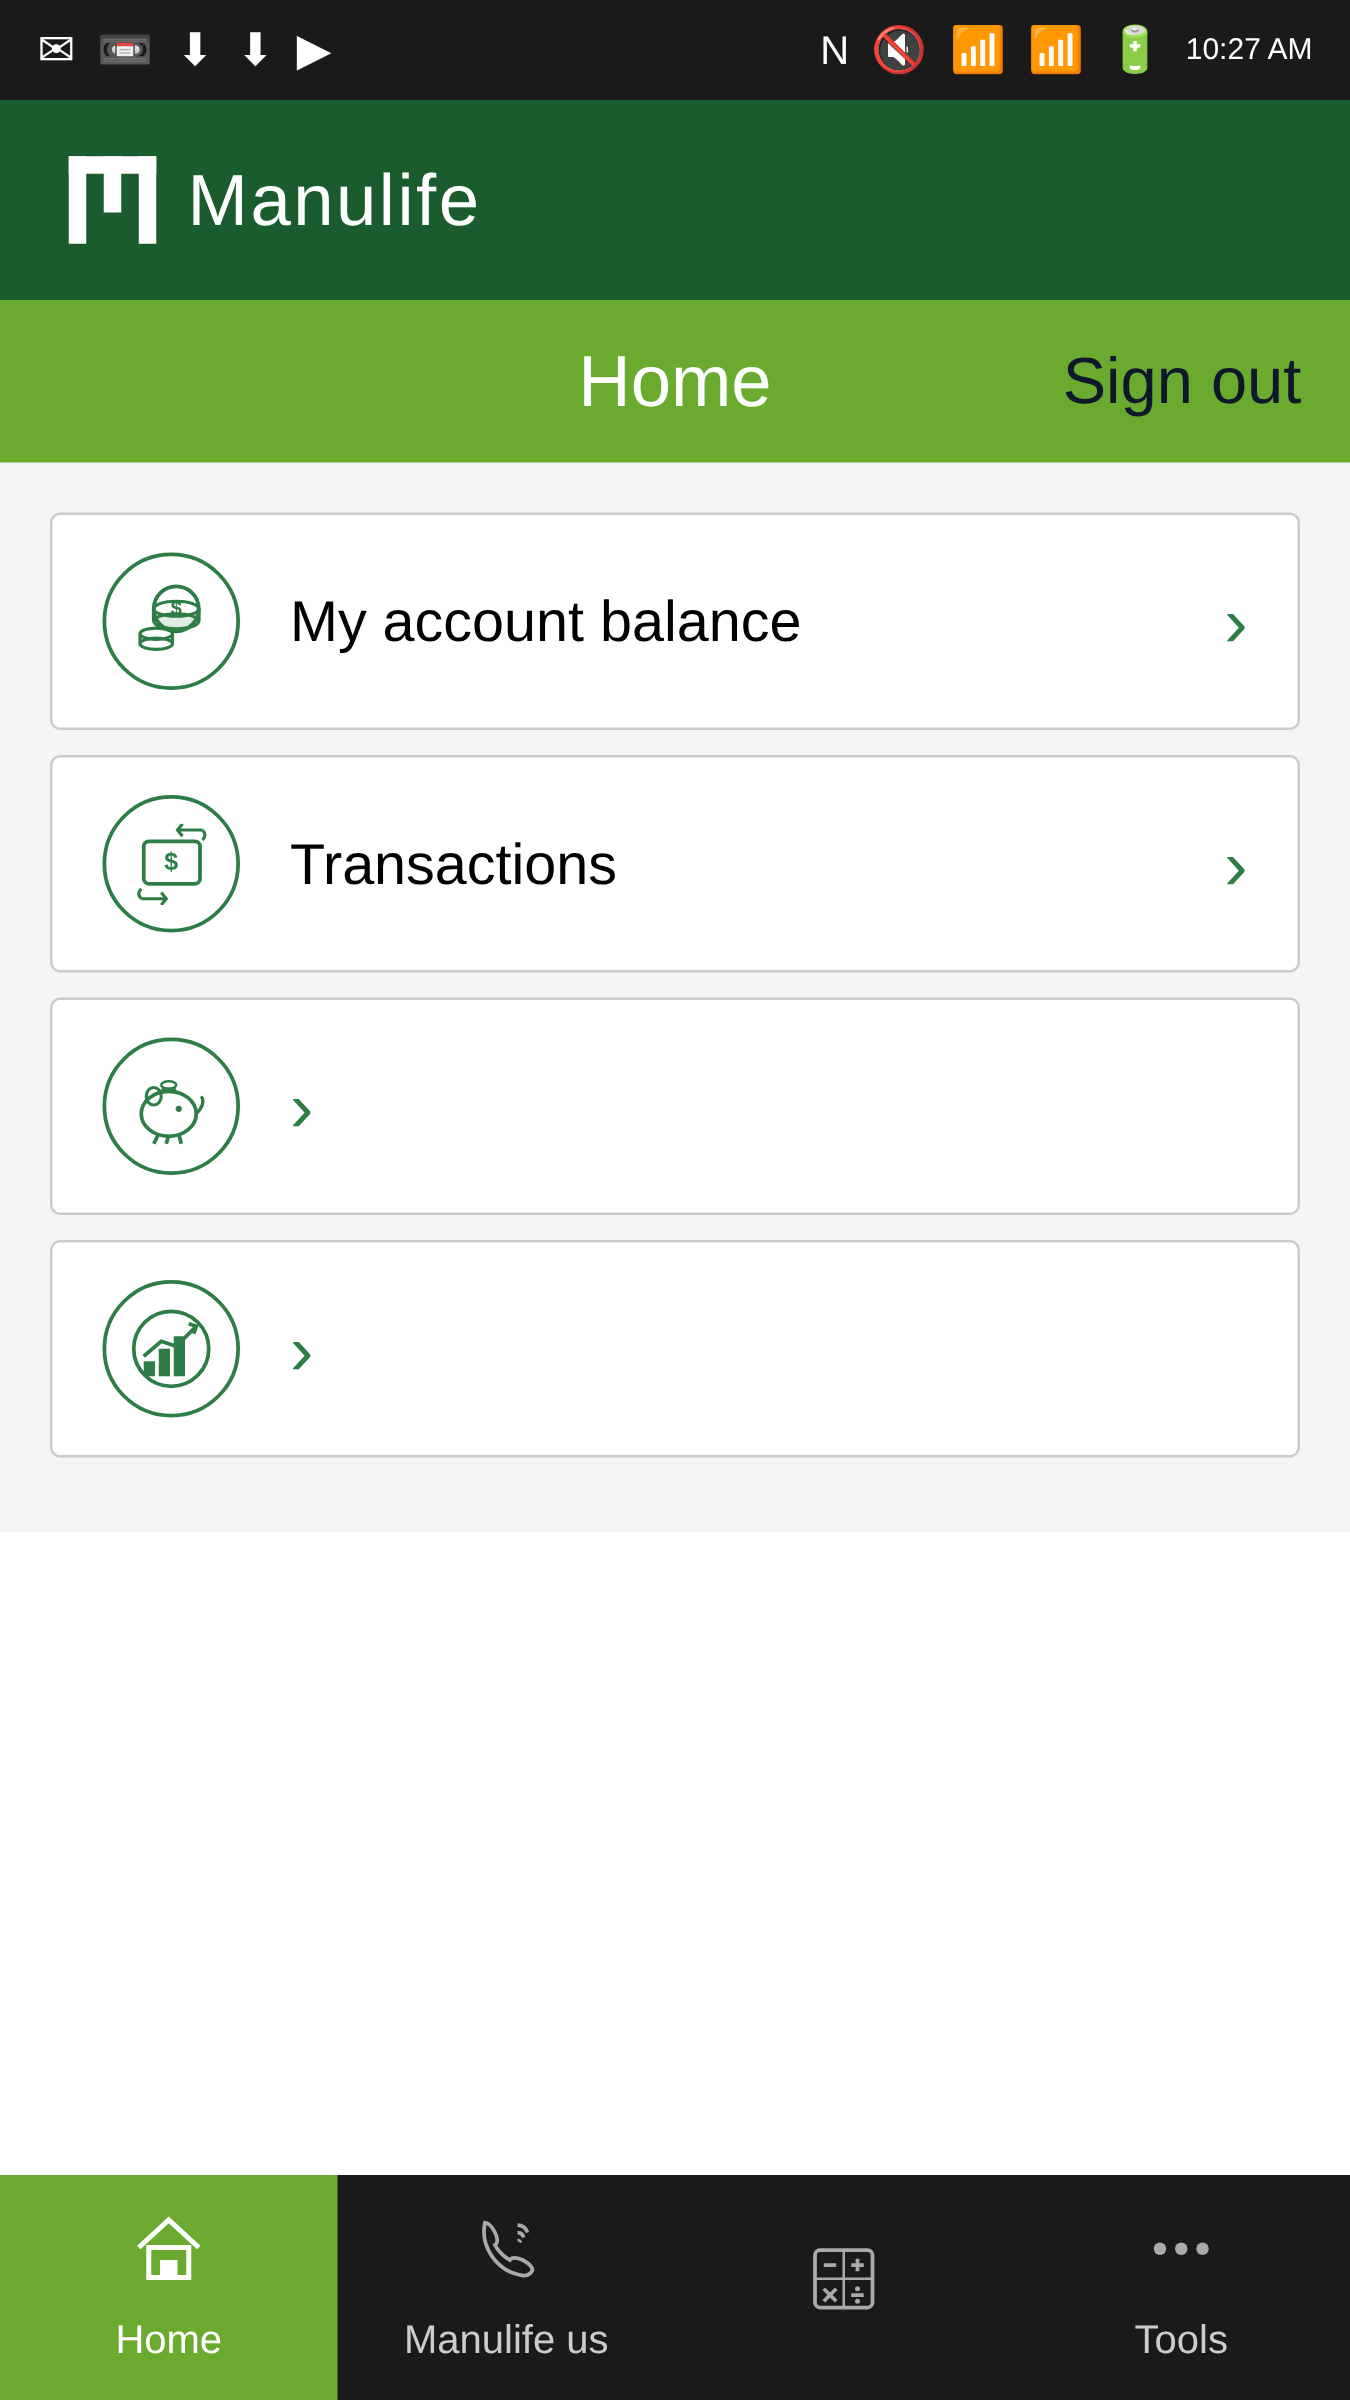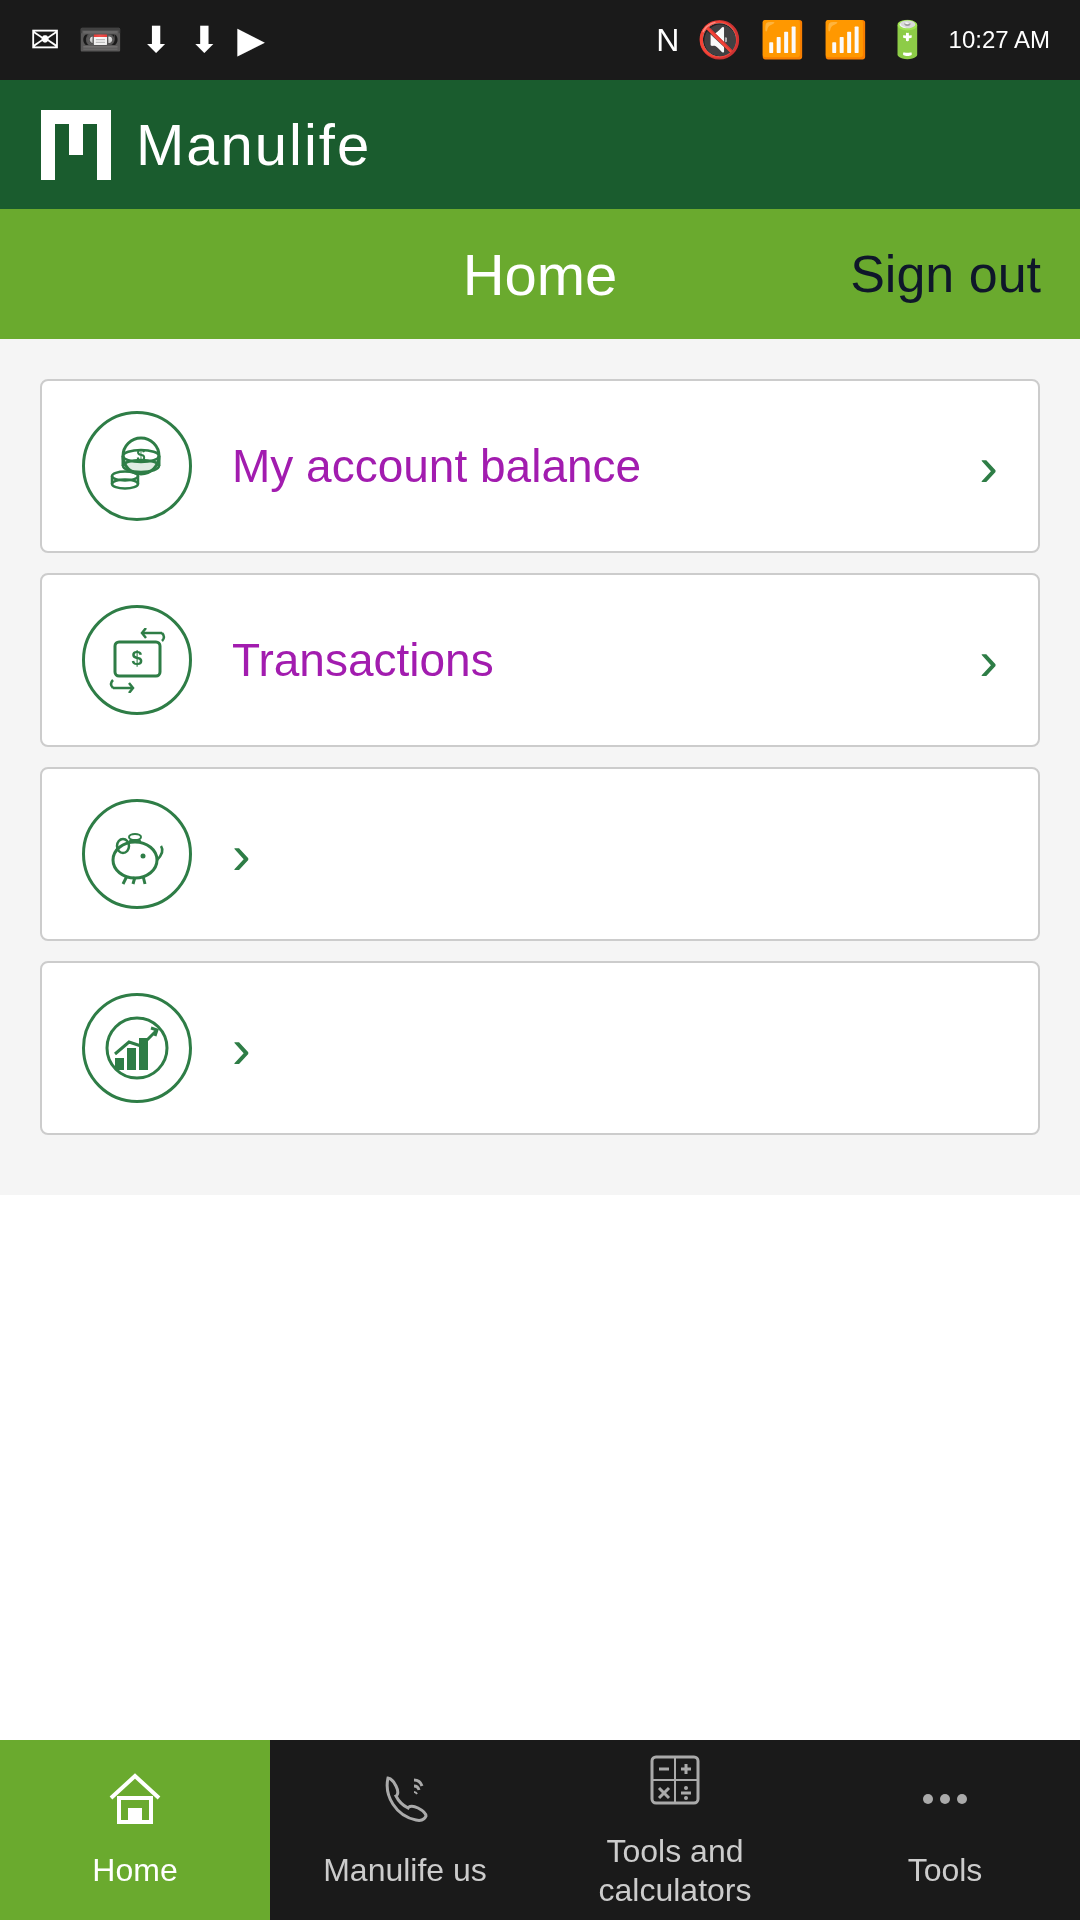--- a/index.html
+++ b/index.html
@@ -40,25 +40,25 @@
     }
     .status-time {
       color: #ffffff;
       font-size: 24px;
       font-weight: 500;
     }
 
     
     .app-header {
       width: 100%;
-      height: 129px;
+      height: 160px;
       background: #1a5c2e;
       display: flex;
       align-items: center;
-      padding: 0 36px;
+      padding: 0 50px;
     }
     .manulife-logo {
       display: flex;
       align-items: center;
       gap: 20px;
     }
     .logo-icon {
       width: 80px;
       height: 80px;
     }
@@ -125,21 +125,21 @@
       justify-content: center;
       flex-shrink: 0;
       margin-right: 40px;
     }
     .menu-icon-wrapper svg {
       width: 65px;
       height: 65px;
     }
     .menu-label {
       font-size: 46px;
-      color: #a21caf;
+      color: #000000;
       font-weight: 400;
       flex: 1;
     }
     .chevron {
       color: #2e7d46;
       font-size: 56px;
       font-weight: 300;
     }
 
     
@@ -348,22 +348,20 @@
         <line x1="40" y1="13" x2="40" y2="23" stroke="#aaa" stroke-width="3"></line>
 
         <line x1="13" y1="37" x2="23" y2="47" stroke="#aaa" stroke-width="3"></line>
         <line x1="23" y1="37" x2="13" y2="47" stroke="#aaa" stroke-width="3"></line>
 
         <line x1="35" y1="42" x2="45" y2="42" stroke="#aaa" stroke-width="3"></line>
         <circle cx="40" cy="37" r="2" fill="#aaa"></circle>
         <circle cx="40" cy="47" r="2" fill="#aaa"></circle>
       </svg>
     </span>
-    <span class="tab-label" style="white-space:pre-line;">Tools and
-calculators</span>
   </div>
 
   <div class="tab-item">
     <span class="tab-icon">
       <svg width="58" height="58" viewBox="0 0 58 58" xmlns="http://www.w3.org/2000/svg">
         <circle cx="12" cy="29" r="5" fill="#aaa"></circle>
         <circle cx="29" cy="29" r="5" fill="#aaa"></circle>
         <circle cx="46" cy="29" r="5" fill="#aaa"></circle>
       </svg>
     </span>

